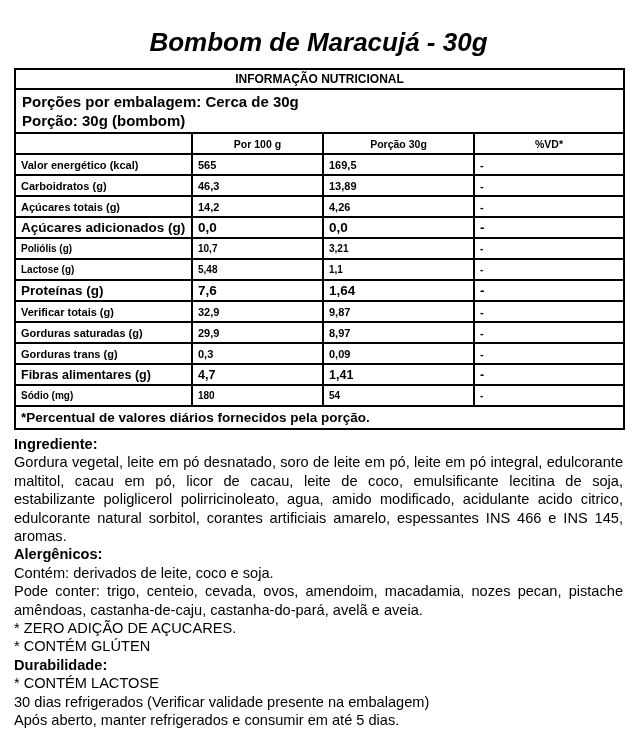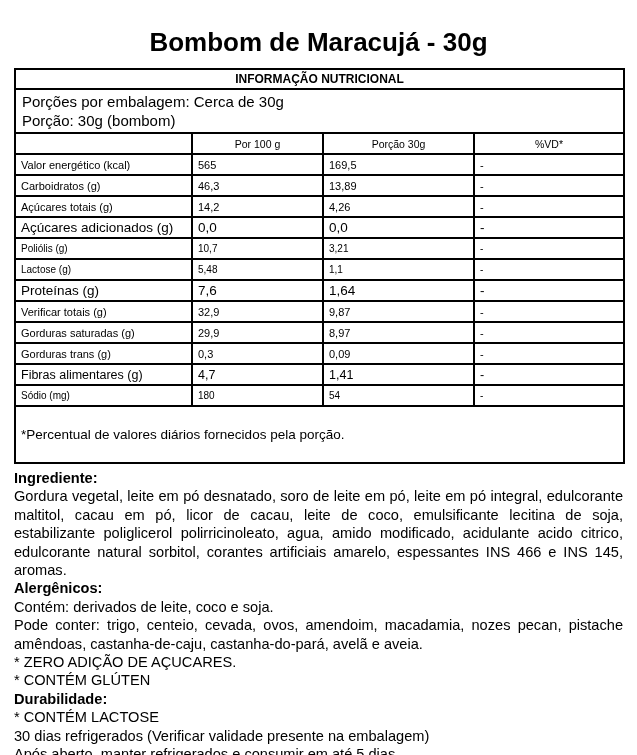--- a/index.html
+++ b/index.html
@@ -7,34 +7,34 @@
     margin: 0; padding: 0;
     width: 637px; height: 755px;
     background: #ffffff; color: #000000;
     font-family: "Liberation Sans", sans-serif;
   }
   .page { width: 637px; height: 755px; overflow: hidden; }
 
   .title {
     margin: 28px 0 12px 0;
     font-size: 26px; line-height: 28px;
-    font-weight: bold; text-align: center;
+    font-weight: bold; text-align: center; font-style: italic;
   }
 
   table.nutrition {
     border-collapse: collapse;
     table-layout: fixed;
     width: 609px;
     margin: 0 14px;
   }
   table.nutrition th, table.nutrition td {
     border: 2px solid #000;
     padding: 1px 5px;
     vertical-align: middle;
-    font-weight: normal;
+    font-weight: bold;
     font-size: 11px;
     overflow: hidden;
     white-space: nowrap;
   }
   .t-head {
     font-weight: bold !important;
     text-align: center;
     font-size: 12px !important;
     height: 20px;
     margin-top: 12px;
@@ -46,21 +46,21 @@
     white-space: normal !important;
     height: 41px;
   }
   .col-h { text-align: center; font-size: 10.5px !important; height: 21px; }
   tr.data-row td { height: 21px; }
   tr.fs-sm td { font-size: 10px; }
   tr.fs-md td { font-size: 12.5px; }
   tr.fs-lg td { font-size: 13.5px; }
   .footnote {
     font-size: 13.5px !important;
-    padding: 20px 5px !important;
+    padding: 3px 5px !important;
     height: 20px;
   }
 
   .text-block {
     margin: 5px 14px 0 14px;
     font-size: 14.6px;
     line-height: 18.4px;
   }
   .sec-heading { font-weight: bold; }
   .just { text-align: justify; }

